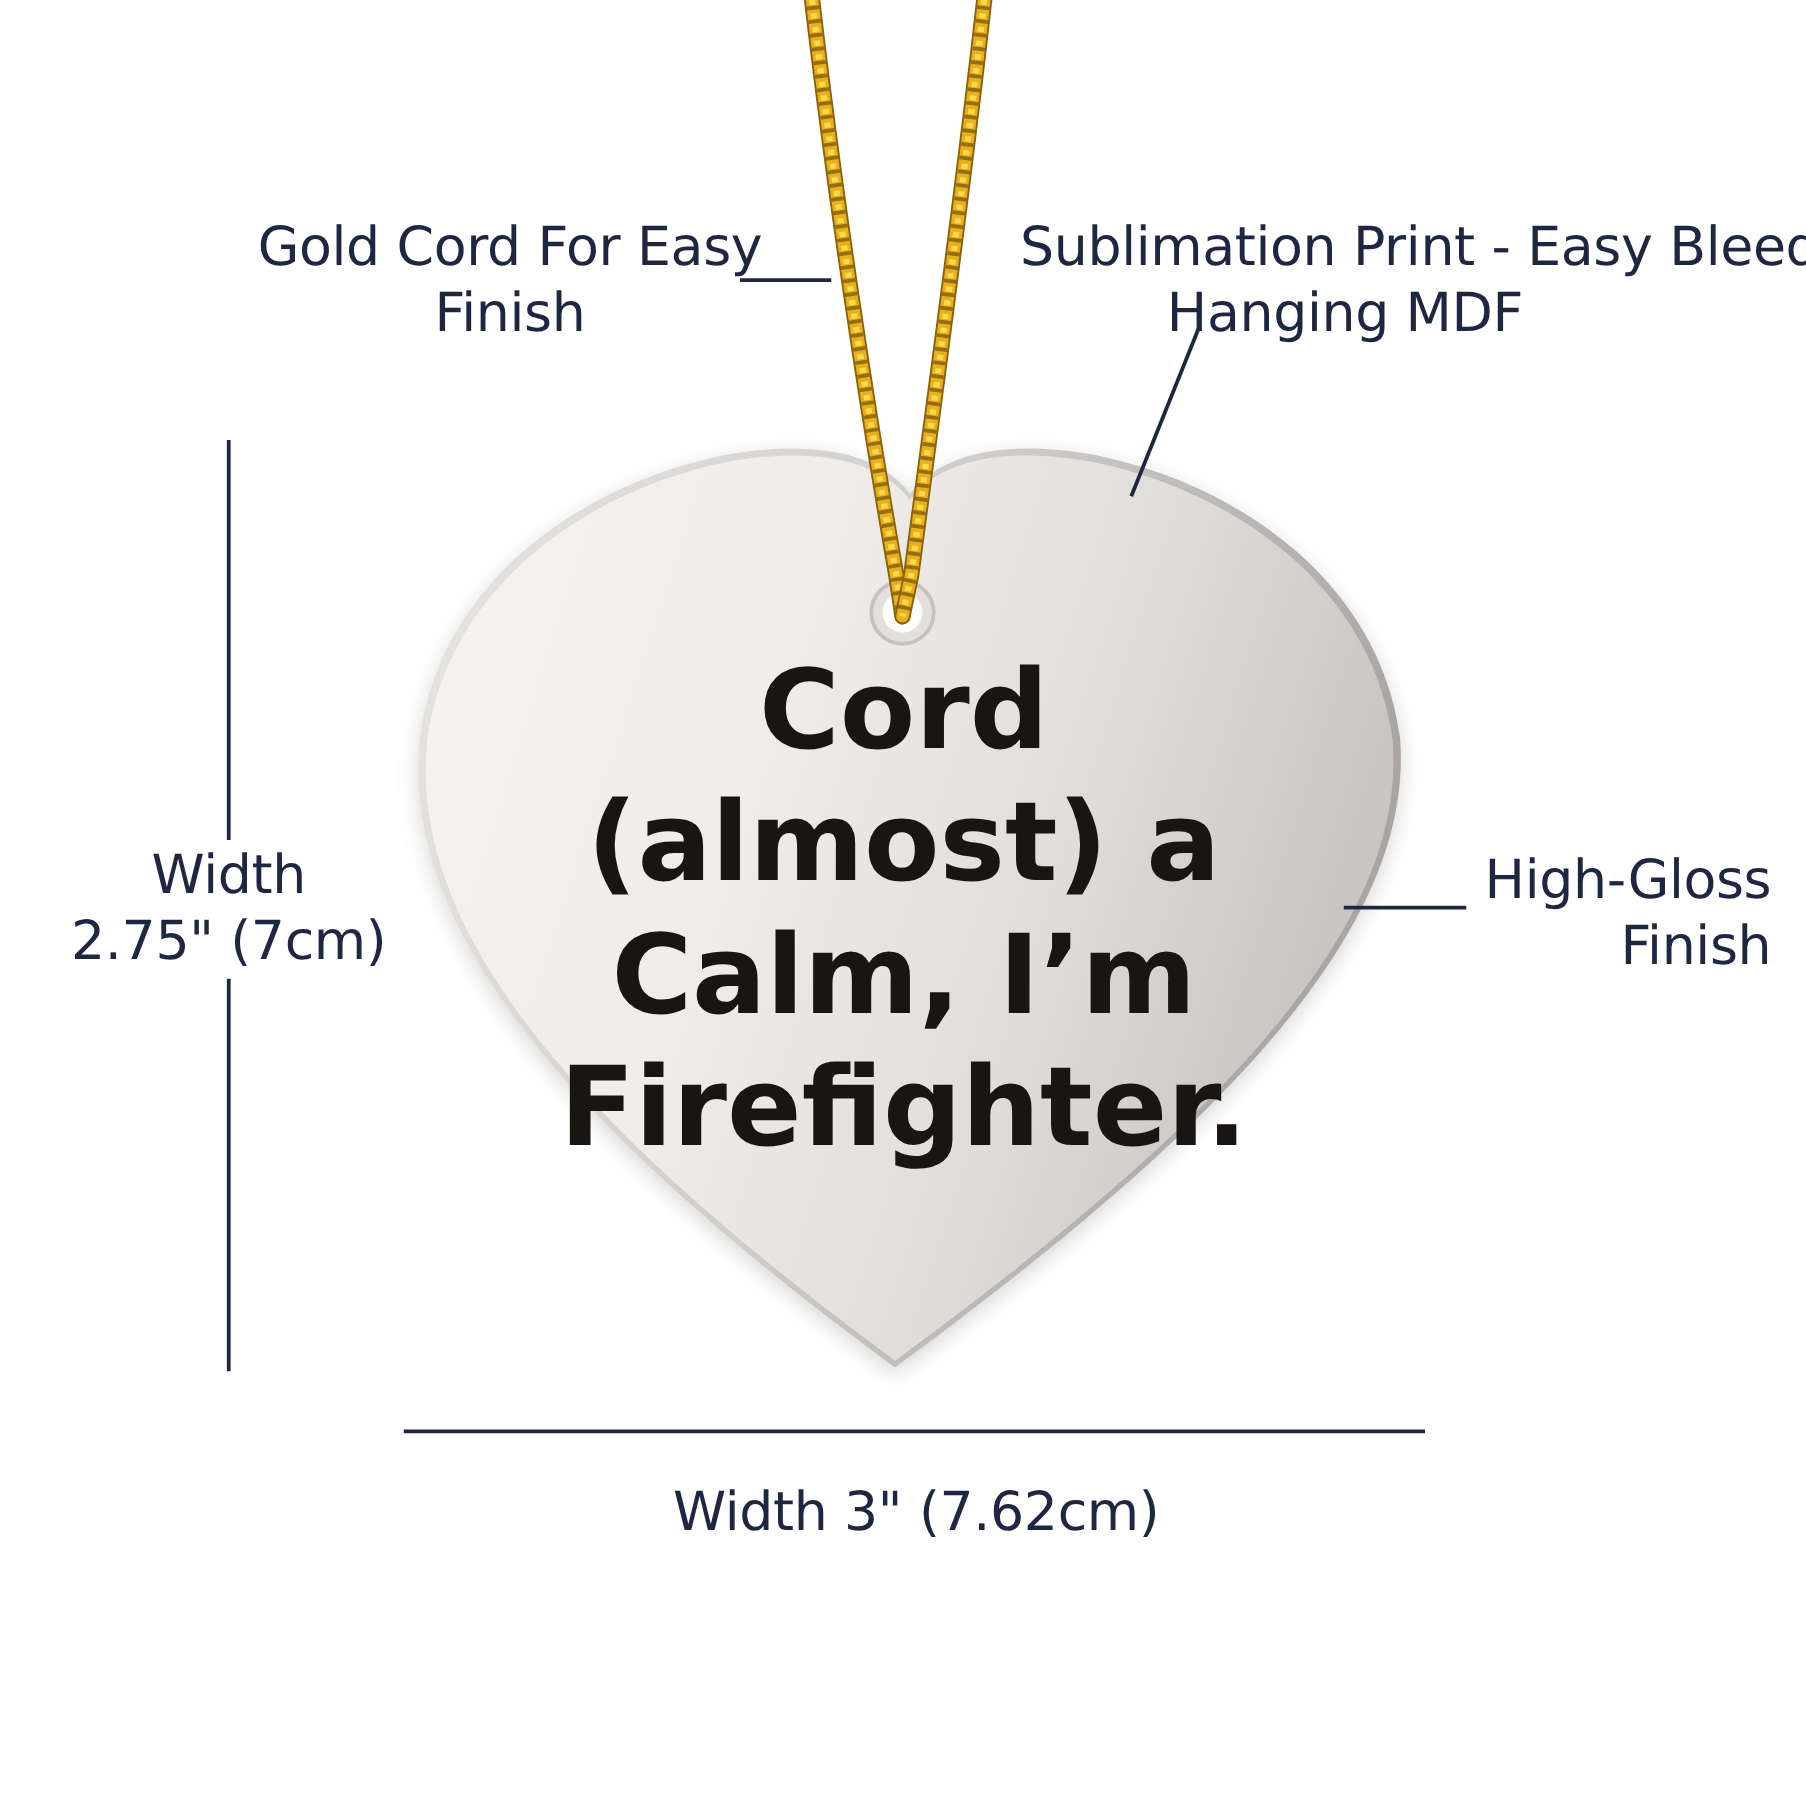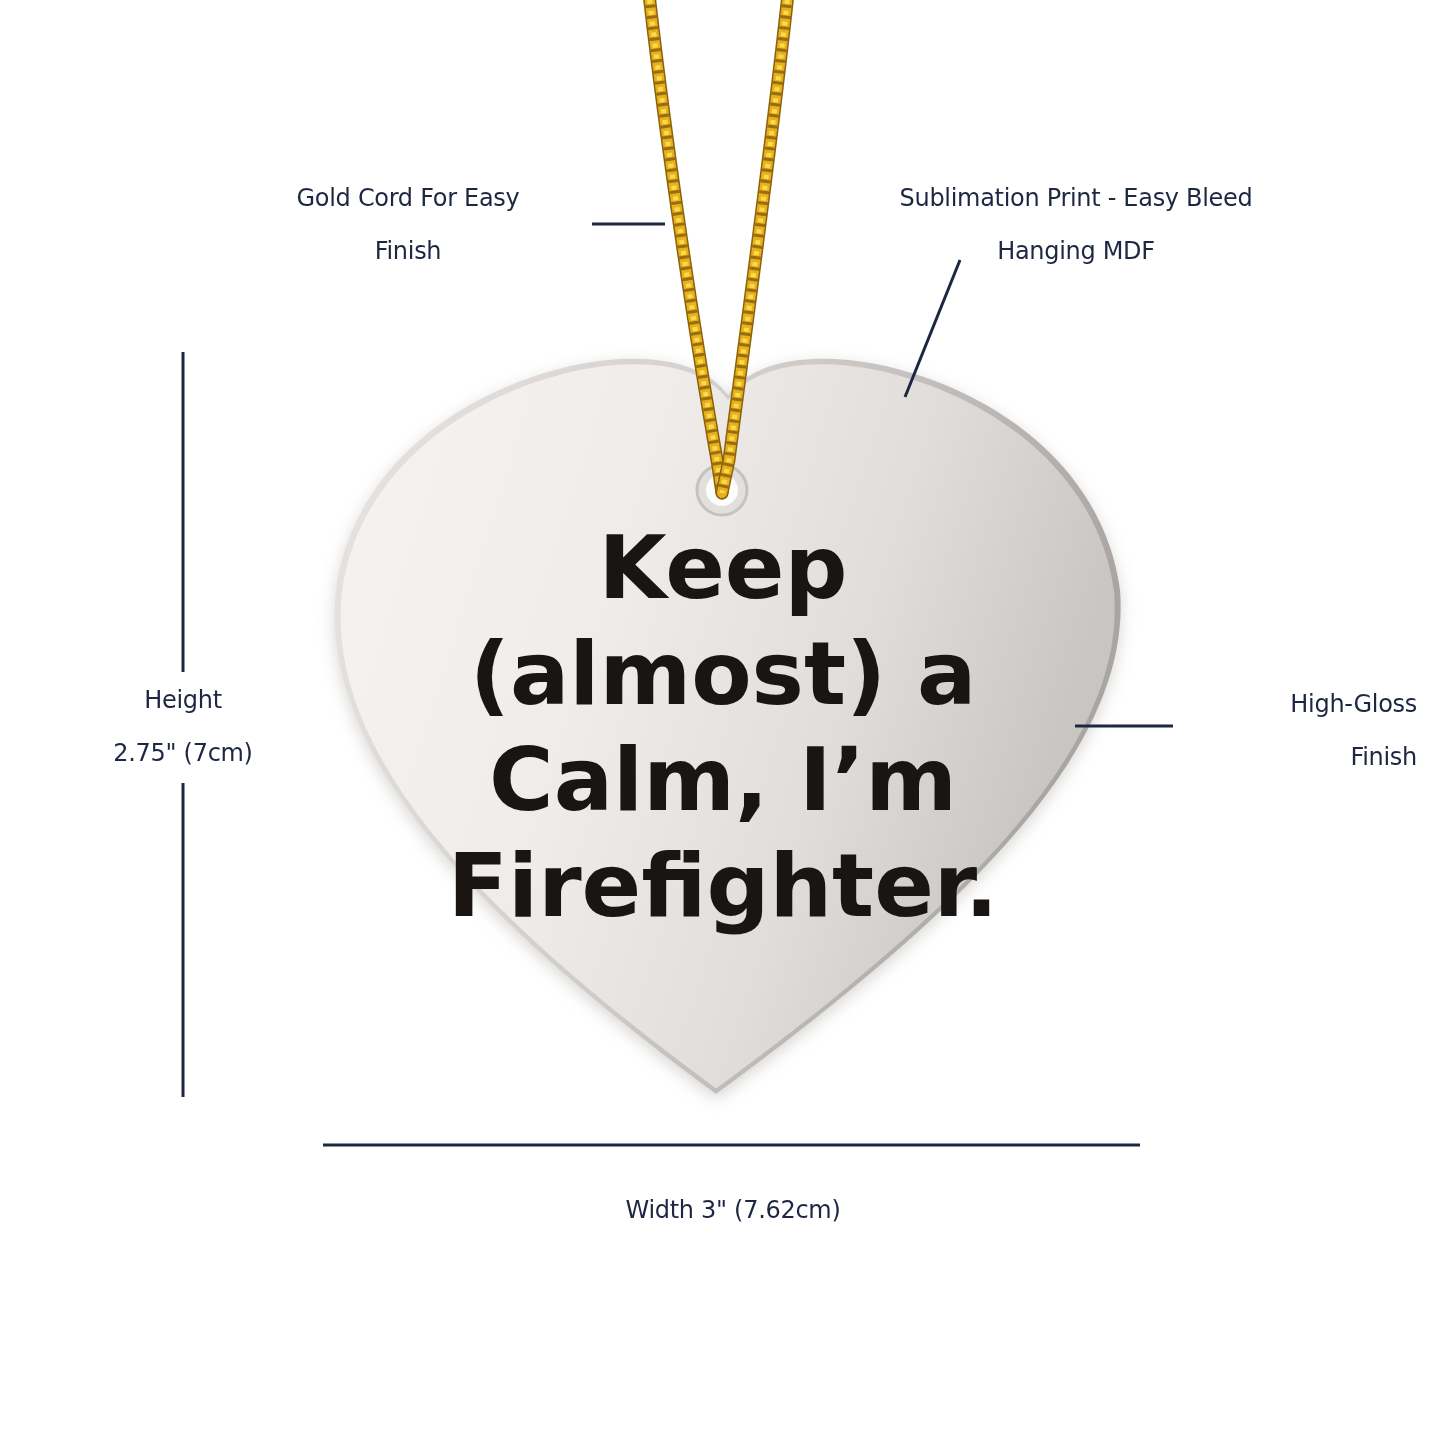--- a/index.html
+++ b/index.html
@@ -16,21 +16,21 @@
     --navy:#1e2742;
     --ink:#181512;
     --gold-main:#e8b01f;
     --gold-dark:#8a6209;
     --gold-deep:#5f4305;
     --gold-hi:#ffe04d;
   }
   .label{
     position:absolute;
     color:var(--navy);
-    font-size:24px;
+    font-size:43px;
     line-height:53px;
     text-align:center;
     letter-spacing:-0.3px;
   }
   .label .line{white-space:nowrap;}
   .ornament-text{
     position:absolute;
     left:398px;top:515px;width:650px;
     color:var(--ink);
     font-weight:700;
@@ -96,21 +96,21 @@
     <g>
       <path class="callout" d="M592,224 L665,224"></path>
       <path class="callout" d="M960,260 L905,397"></path>
       <path class="callout" d="M1075,726 L1173,726"></path>
       <path class="callout" d="M183,352 L183,672 M183,783 L183,1097"></path>
       <path class="callout" d="M323,1145 L1140,1145"></path>
     </g>
   </svg>
 
   <div class="ornament-text">
-    <div class="line">Keep</div>
+    <div class="line">Cord</div>
     <div class="line">(almost) a</div>
     <div class="line">Calm, I’m</div>
     <div class="line">Firefighter.</div>
   </div>
 
   <div class="label" style="left:178px;top:172px;width:460px;">
     <div class="line">Gold Cord For Easy</div>
     <div class="line">Finish</div>
   </div>
 
@@ -118,21 +118,21 @@
     <div class="line">Sublimation Print - Easy Bleed</div>
     <div class="line">Hanging MDF</div>
   </div>
 
   <div class="label" style="left:1157px;top:678px;width:260px;text-align:right;">
     <div class="line">High-Gloss</div>
     <div class="line">Finish</div>
   </div>
 
   <div class="label" style="left:53px;top:674px;width:260px;">
-    <div class="line">Height</div>
+    <div class="line">Width</div>
     <div class="line">2.75" (7cm)</div>
   </div>
 
   <div class="label" style="left:433px;top:1184px;width:600px;">
     <div class="line">Width 3" (7.62cm)</div>
   </div>
 
 </div>
 
 </body></html>

